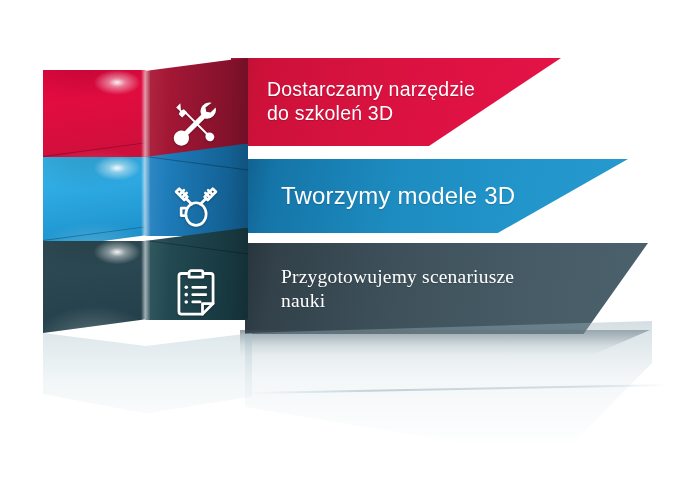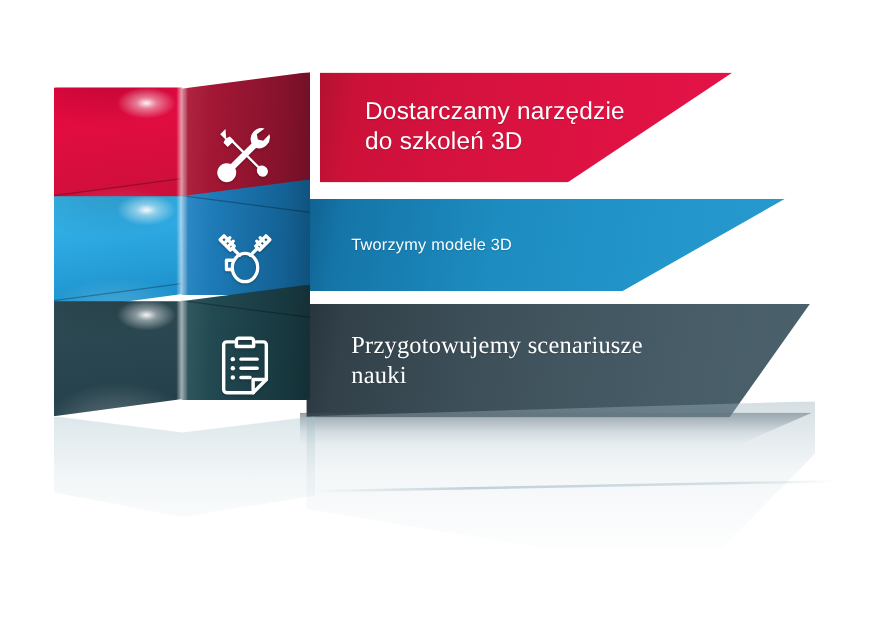--- a/index.html
+++ b/index.html
@@ -26,34 +26,34 @@
   .ribbon .r-label{
     position:relative;
     color:#ffffff;
     line-height:1.22;
     white-space:pre-line;
     letter-spacing:.2px;
     text-shadow:0 1px 1px rgba(0,0,0,.18);
   }
 
   
-  #ribbon-red{left:256px;top:58px;width:330px;height:88px;}
+  #ribbon-red{left:231px;top:58px;width:330px;height:88px;}
   #ribbon-red .r-body{
     background:linear-gradient(100deg,#b3112f 0%,#cc1139 9%,#d8123f 42%,#e01244 75%,#e41347 100%);
     clip-path:polygon(0 0,100% 0,100% 0,60% 100%,0 100%);
   }
   #ribbon-red .r-label{margin-left:36px;font-size:19.5px;}
 
   
   #ribbon-blue{left:245px;top:159px;width:383px;height:74px;}
   #ribbon-blue .r-body{
     background:linear-gradient(100deg,#10618f 0%,#1575a8 8%,#1d8cc0 40%,#2295ca 72%,#2699cf 100%);
     clip-path:polygon(0 0,100% 0,66% 100%,0 100%);
   }
-  #ribbon-blue .r-label{margin-left:36px;font-size:13px;}
+  #ribbon-blue .r-label{margin-left:36px;font-size:24px;}
 
   
   #ribbon-dark{left:245px;top:243px;width:403px;height:91px;}
   #ribbon-dark .r-body{
     background:linear-gradient(100deg,#28343c 0%,#32414a 8%,#3f525c 40%,#475c67 72%,#4b616c 100%);
     clip-path:polygon(0 0,100% 0,84% 100%,0 100%);
   }
   #ribbon-dark .r-label{margin-left:36px;font-size:19.5px;font-family:Liberation Serif, serif;}
 
   

